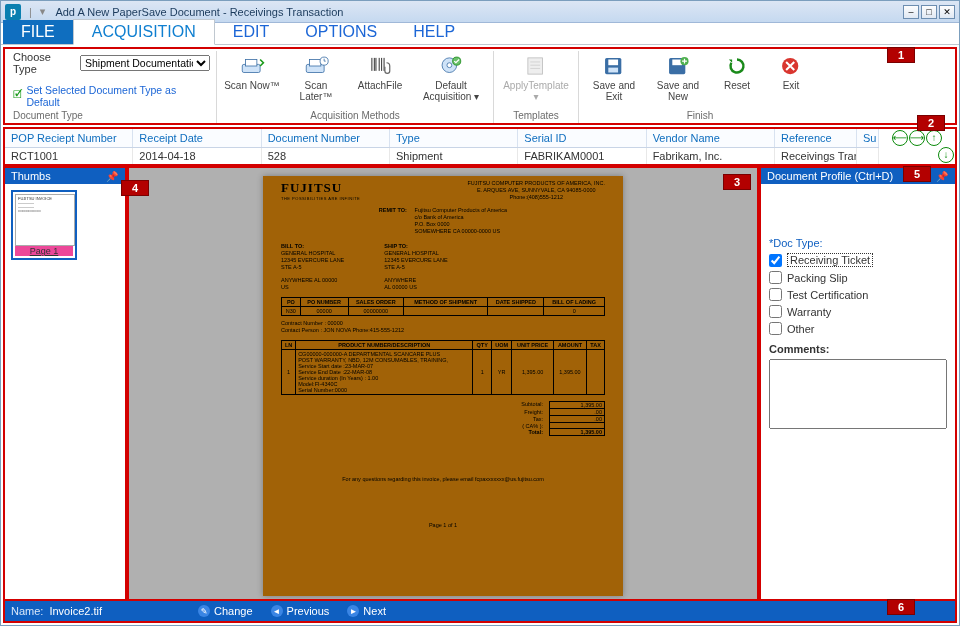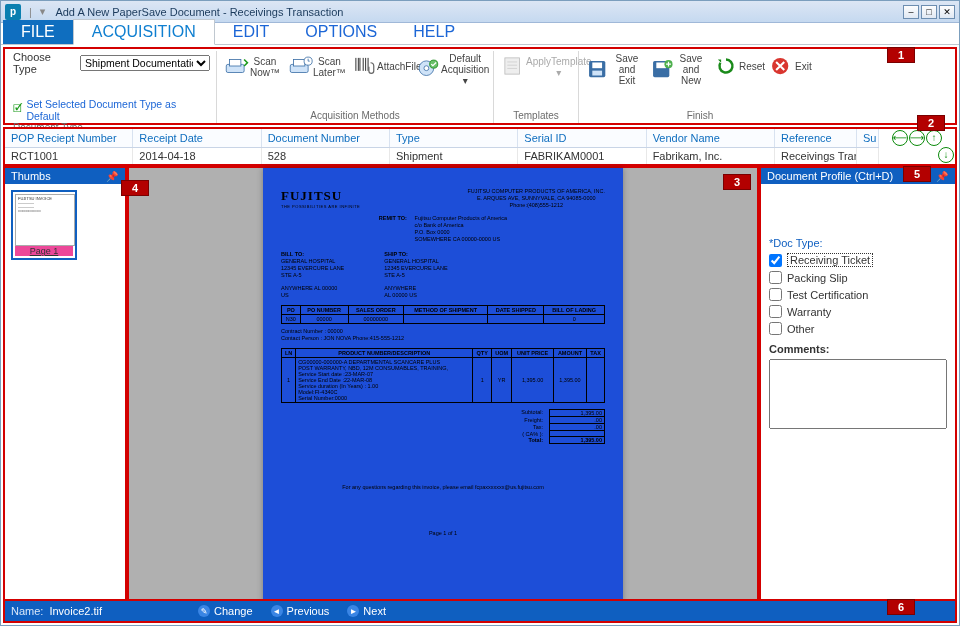--- a/index.html
+++ b/index.html
@@ -19,24 +19,24 @@
   .tabs .tab.file { background: #0f6ebf; color: #fff; }
   .tabs .tab.active { background: #fff; border: 1px solid #c0c8d0; border-bottom: 1px solid #fff; color: #0f7fd0; position: relative; top: 1px; }
   
   
   .ribbon-wrap { position: relative; border: 2px solid #d30000; margin: 2px; }
   .ribbon { display: flex; align-items: stretch; background: #fff; padding: 2px 2px 0 2px; height: 74px; }
   .group { display: flex; flex-direction: column; align-items: center; border-right: 1px solid #d9d9d9; padding: 0 6px 0 6px; }
   .group:last-child { border-right: none; }
   .group .group-body { flex: 1; display: flex; align-items: flex-start; gap: 6px; }
   .group .group-label { font-size: 10px; color: #6c6c6c; margin-top: auto; padding-bottom: 2px; }
-  .choose-row { display: flex; align-items: center; gap: 4px; margin-bottom: 17px; }
+  .choose-row { display: flex; align-items: center; gap: 4px; margin-bottom: 3px; }
   .choose-row select { font-size: 10.5px; width: 130px; }
   .def-row { display: flex; align-items: center; gap: 4px; font-size: 10.5px; color: #1c66d6; }
-  .ribbtn { display: flex; flex-direction: row; align-items: center; width: 58px; padding-top: 2px; cursor: pointer; font-size: 10px; color: #444; text-align:center; }
+  .ribbtn { display: flex; flex-direction: column; align-items: center; width: 58px; padding-top: 2px; cursor: pointer; font-size: 10px; color: #444; text-align:center; }
   .ribbtn.wide { width: 72px; }
   .ribbtn.narrow { width: 48px; }
   .ribbtn.disabled { color: #aaa; cursor: default; }
   .ribbtn .ricon { width: 28px; height: 26px; margin-bottom: 1px; display:flex; align-items:center; justify-content:center; }
   svg.ic { width: 26px; height: 24px; }
   
   
   .callout { position: absolute; background: #b30000; color: #fff; font-size: 11px; font-weight: bold; padding: 1px 10px; z-index: 50; border:1px solid #7a0000;}
   
   
@@ -52,21 +52,21 @@
   .middle { display: flex; margin: 0 2px 2px 2px; height: 440px; }
   .thumbs-wrap { position: relative; border: 2px solid #d30000; flex: 0 0 124px; display: flex; flex-direction: column; }
   .panel-header { background: #0f5fc0; color: #fff; font-size: 11px; padding: 2px 6px; display: flex; align-items: center; }
   .panel-header .pin { margin-left: auto; font-size: 10px; }
   .thumbs-body { flex: 1; background: #fff; padding: 6px; }
   .thumb-item { border: 2px solid #0f5fc0; width: 66px; background:#fff; padding:2px; }
   .thumb-item .preview { width: 60px; height: 52px; background: #fff; border:1px solid #aaa; font-size:4px; line-height:4px; overflow:hidden; padding:2px; }
   .thumb-item .pagelbl { font-size: 9px; text-align: center; background:#ec4899;text-decoration:underline; }
   
   .viewer-wrap { position: relative; border: 2px solid #d30000; flex: 1; display: flex; justify-content: center; background: #b0b0b0; }
-  .page { width: 360px; background: #1d4ed8; margin: 0; box-shadow: 0 0 6px rgba(0,0,0,.3); font-family: "Arial", sans-serif; font-size: 6px; color: #000; padding: 20px 18px; position: relative; }
+  .page { width: 360px; background: #a16207; margin: 8px; box-shadow: 0 0 6px rgba(0,0,0,.3); font-family: "Arial", sans-serif; font-size: 6px; color: #000; padding: 4px 18px; position: relative; }
   
   .profile-wrap { position: relative; border: 2px solid #d30000; flex: 0 0 198px; display: flex; flex-direction: column; background: #fff; }
   .profile-body { flex: 1; padding: 6px 8px; overflow:auto;margin-top:47px; }
   .profile-body .section-label { color: #0f5fc0; font-size: 11px; margin-bottom: 4px; }
   .profile-body label.cb { display: flex; align-items: center; gap: 5px; font-size: 11px; margin-bottom: 4px; }
   .profile-body .comments-label { font-size: 11px; font-weight: bold; margin-top: 8px; margin-bottom: 4px; }
   .profile-body textarea { width: 100%; height: 70px; font-size: 11px; resize: none; }
   .sel-focus { border:1px dotted #333; padding:0 2px; }
   
   

